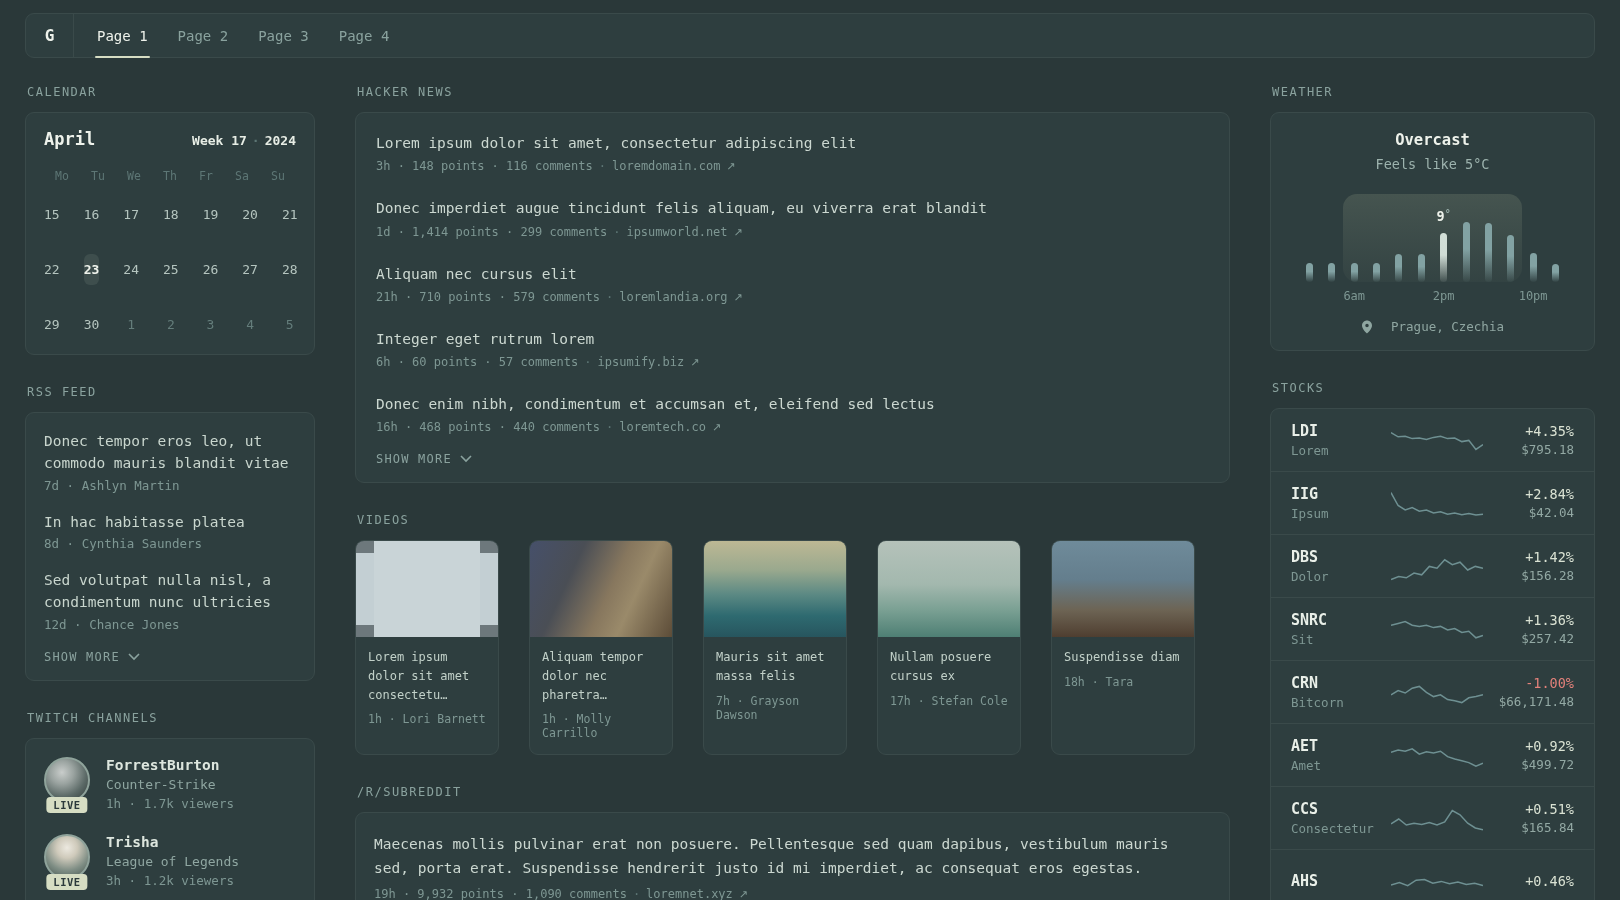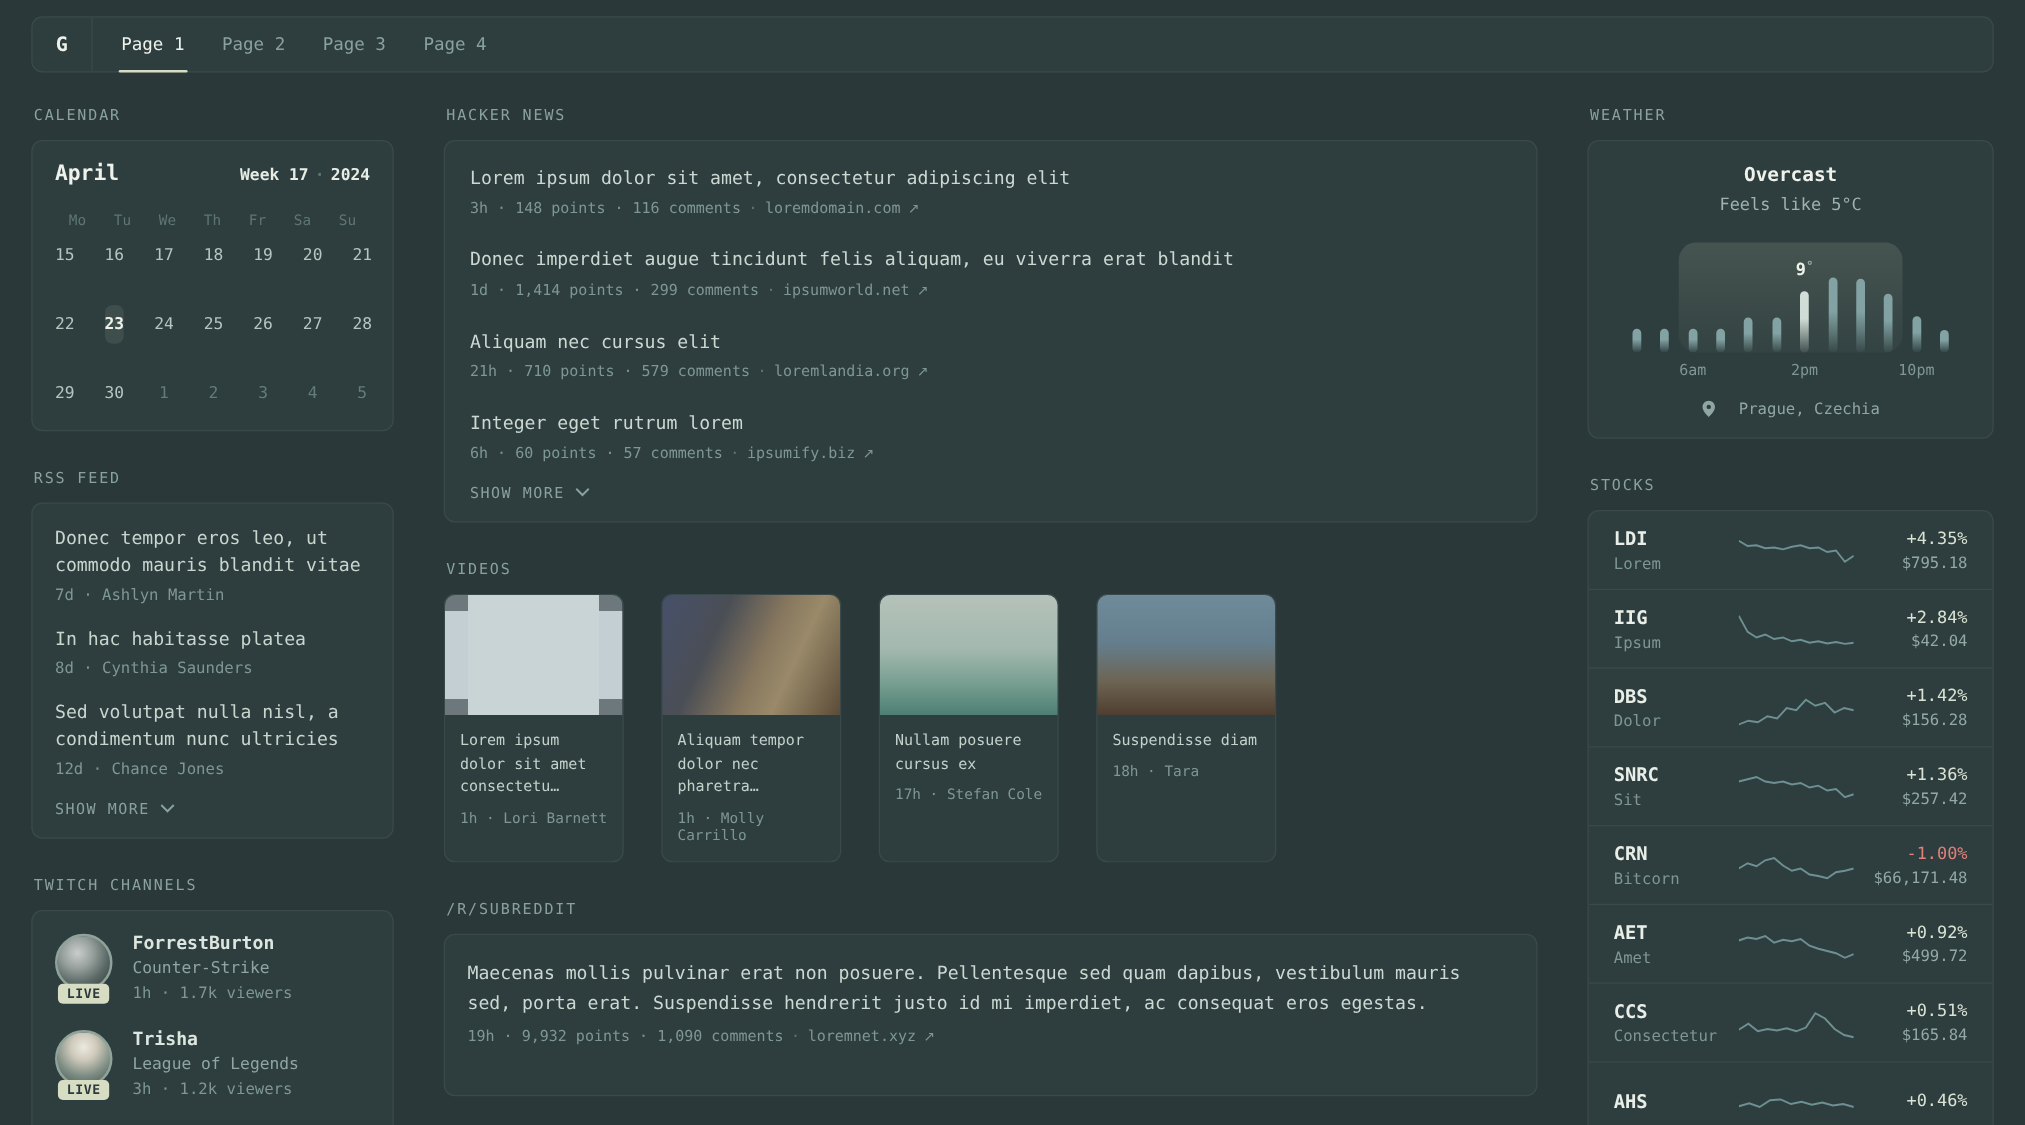--- a/index.html
+++ b/index.html
@@ -59,21 +59,21 @@
 
   
   .calendar-card { padding:16px 18px 14px; }
   .cal-head { display:flex; justify-content:space-between; align-items:baseline; }
   .cal-month { font-size:17px; font-weight:bold; color:#eef2eb; }
   .cal-week { font-size:13px; font-weight:bold; color:#e7ede5; }
   .cal-week .sep { margin:0 5px; }
   .cal-weekdays, .cal-grid { display:grid; grid-template-columns:repeat(7,1fr); }
   .cal-weekdays { margin-top:20px; }
   .cal-wd { text-align:center; font-size:11.5px; color:#5d7675; }
-  .cal-grid { margin-top:6px; row-gap:1px;gap:24px; }
+  .cal-grid { margin-top:16px; row-gap:1px;gap:24px; }
   .cal-day {
     height:31px; display:flex; align-items:center; justify-content:center;
     font-size:13px; color:#b5c5bf; border-radius:6px;
   }
   .cal-day.dim { color:#647d7b; }
   .cal-day.selected { background:#3e4e4d; color:#eef2eb; font-weight:bold; }
 
   
   .rss-card { padding:18px 18px 16px; }
   .feed-item { margin-bottom:19px; }
@@ -315,20 +315,24 @@
                 <div class="meta-row"><span>1d · 1,414 points · 299 comments</span><span class="sep">·</span><span class="domain">ipsumworld.net</span><span class="arrow">↗</span></div>
               </div>
               <div class="hn-item">
                 <div class="hn-title">Aliquam nec cursus elit</div>
                 <div class="meta-row"><span>21h · 710 points · 579 comments</span><span class="sep">·</span><span class="domain">loremlandia.org</span><span class="arrow">↗</span></div>
               </div>
               <div class="hn-item">
                 <div class="hn-title">Integer eget rutrum lorem</div>
                 <div class="meta-row"><span>6h · 60 points · 57 comments</span><span class="sep">·</span><span class="domain">ipsumify.biz</span><span class="arrow">↗</span></div>
               </div>
+              <div class="hn-item">
+                <div class="hn-title">Donec enim nibh, condimentum et accumsan et, eleifend sed lectus</div>
+                <div class="meta-row"><span>16h · 468 points · 440 comments</span><span class="sep">·</span><span class="domain">loremtech.co</span><span class="arrow">↗</span></div>
+              </div>
             </div>
           <button class="show-more">
             <span>SHOW MORE</span>
             <svg class="chev" width="12" height="8" viewBox="0 0 12 8">
                 <path d="M1 1l5 5 5-5" stroke="#8aa29e" stroke-width="1.6" fill="none"></path>
               </svg>
           </button>
         </div>
       </div>
 
@@ -340,20 +344,27 @@
               <div class="video-body">
                 <div class="video-title">Lorem ipsum dolor sit amet consectetu…</div>
                 <div class="video-meta">1h · Lori Barnett</div>
               </div>
             </a>
             <a class="video-card">
               <div class="thumb thumb-camera"></div>
               <div class="video-body">
                 <div class="video-title">Aliquam tempor dolor nec pharetra…</div>
                 <div class="video-meta">1h · Molly Carrillo</div>
+              </div>
+            </a>
+            <a class="video-card">
+              <div class="thumb thumb-sea"></div>
+              <div class="video-body">
+                <div class="video-title">Mauris sit amet massa felis</div>
+                <div class="video-meta">7h · Grayson Dawson</div>
               </div>
             </a>
             <a class="video-card">
               <div class="thumb thumb-canoe"></div>
               <div class="video-body">
                 <div class="video-title">Nullam posuere cursus ex</div>
                 <div class="video-meta">17h · Stefan Cole</div>
               </div>
             </a>
             <a class="video-card">

